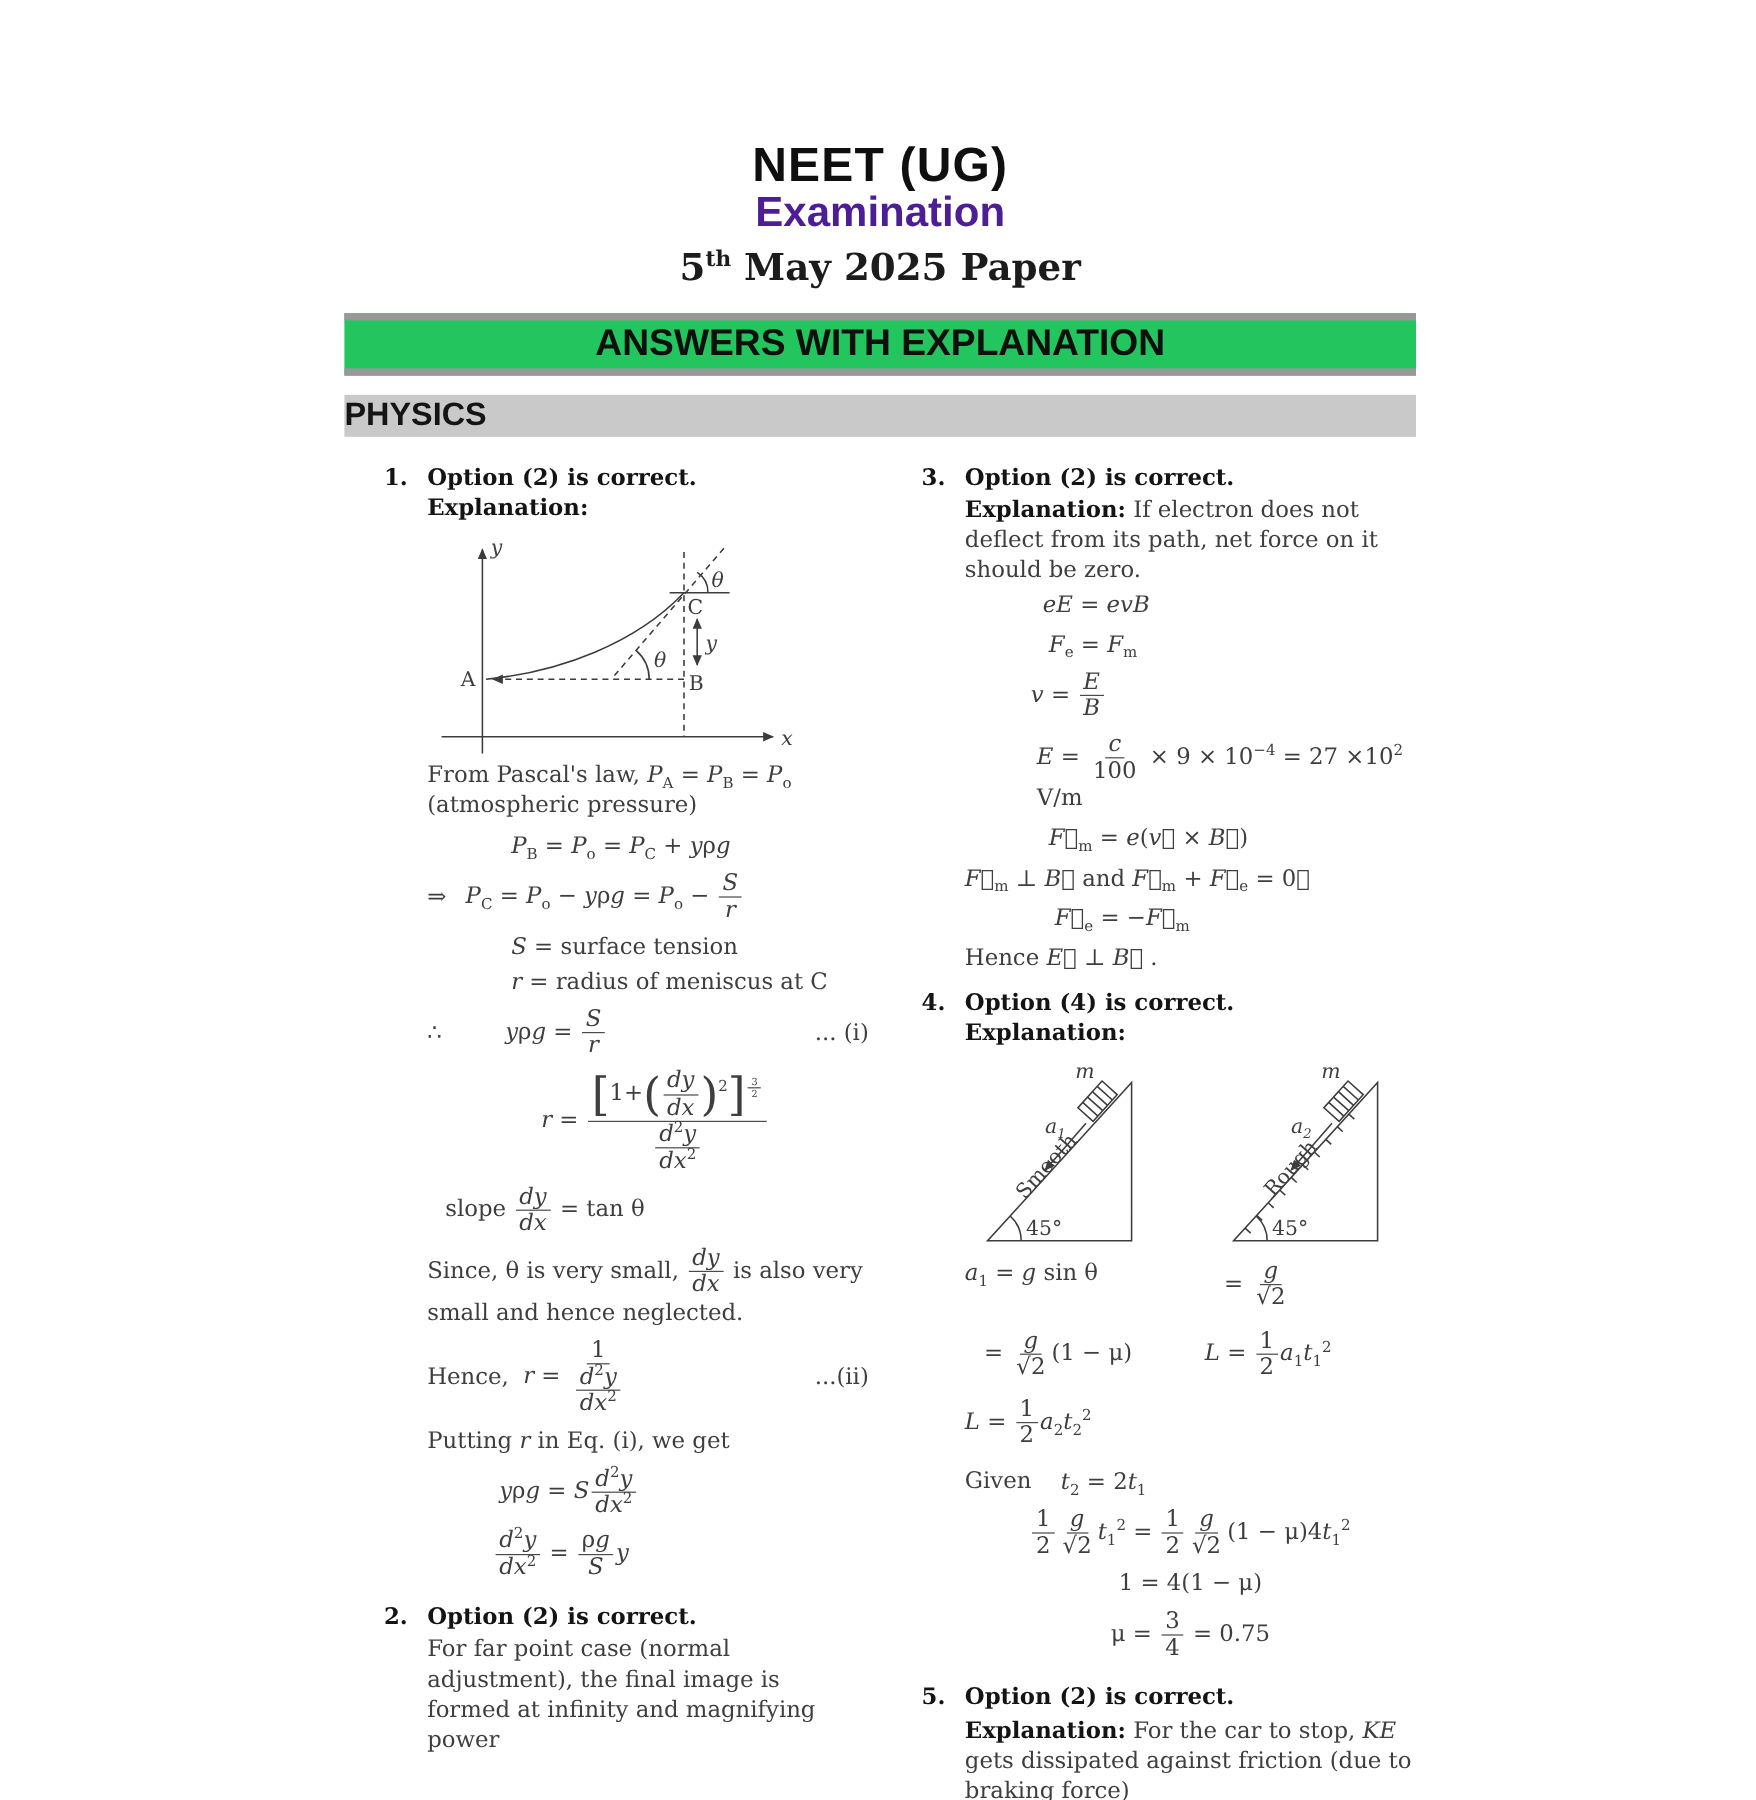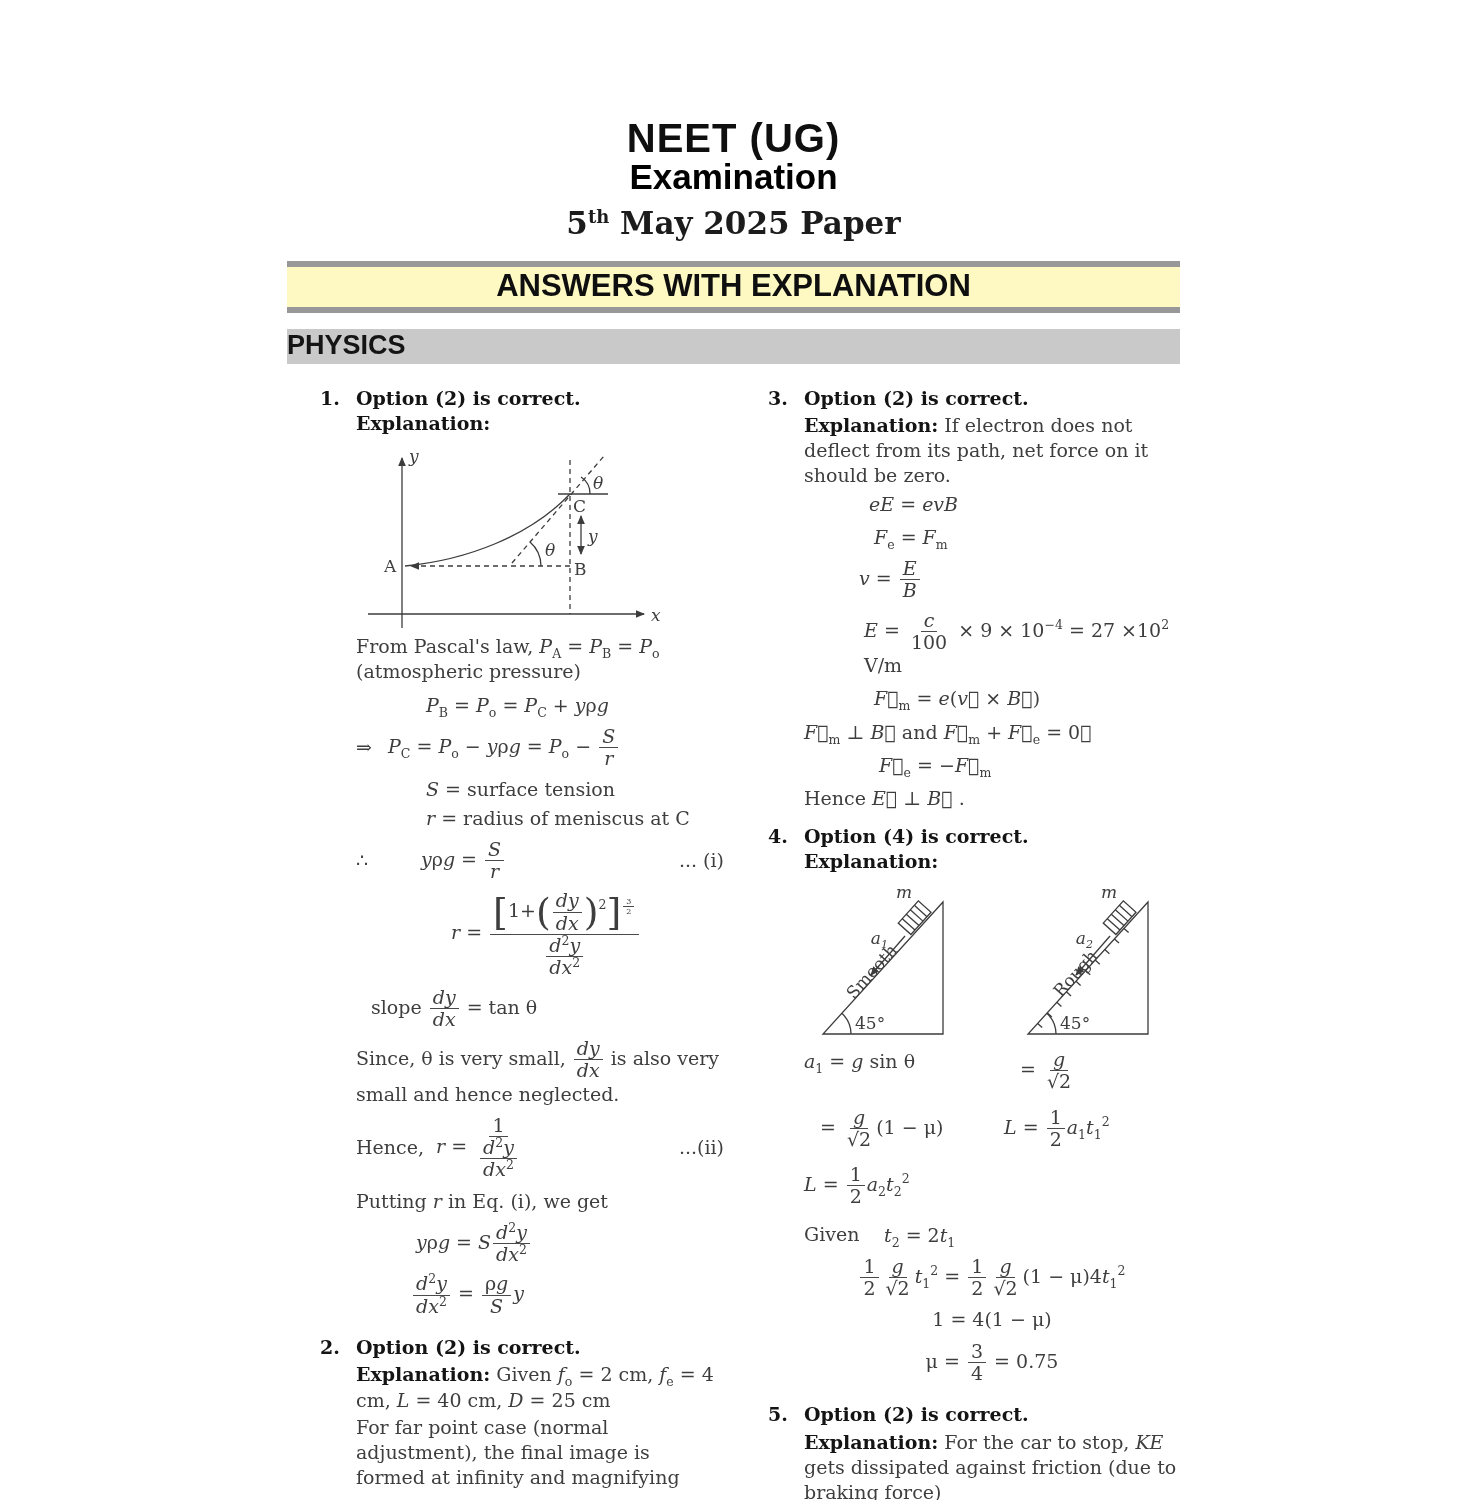--- a/index.html
+++ b/index.html
@@ -3,24 +3,24 @@
 <meta charset="utf-8">
 <style>
   * { margin:0; padding:0; box-sizing:border-box; }
   html,body { width:1463px; height:1500px; overflow:hidden; }
   body { background:#ffffff; font-family:"DejaVu Serif", serif; color:#3e3e3e; position:relative; }
   .wrap { position:absolute; left:287px; top:0; width:893px; }
 
   
   .titles { text-align:center; }
   .t1 { margin-top:118px; font-family:"Liberation Sans",sans-serif; font-weight:700; font-size:40px; color:#0f0f0f; line-height:1.02; letter-spacing:1px; }
-  .t2 { font-family:"Liberation Sans",sans-serif; font-weight:700; font-size:35px; color:#000000; line-height:1.05; }
+  .t2 { font-family:"Liberation Sans",sans-serif; font-weight:700; font-size:35px; color:#4c1d95; line-height:1.05; }
   .t3 { font-size:31px; font-weight:700; color:#1c1c1c; margin-top:9px; }
   .t3 sup { font-size:58%; line-height:0;text-align:right; }
-  .banner1 { margin-top:20px; border-top:6px solid #989898; border-bottom:6px solid #989898; background:#fef9c3;
+  .banner1 { margin-top:20px; border-top:6px solid #989898; border-bottom:6px solid #989898; background:#22c55e;
              text-align:center; font-family:"Liberation Sans",sans-serif; font-weight:700; font-size:31px; color:#0f0f0f; padding:1px 0 3px; }
   .banner2 { margin-top:16px; background:#c9c9c9; text-align:left; font-family:"Liberation Sans",sans-serif; font-weight:700; font-size:27px; color:#141414; padding:1px 0 3px; }
 
   
   .cols { display:flex; margin-top:22px; padding-left:33px; gap:44px; font-size:19px; line-height:1.33; }
   .colL { width:404px; }
   .colR { width:412px; }
   .q { display:grid; grid-template-columns:36px 1fr; margin-bottom:10px; }
   .qnum { font-weight:700; color:#141414; }
   .qhead { font-weight:700; color:#141414; }
@@ -166,21 +166,20 @@
                   <span class="n">ρ<i>g</i></span>
                   <span class="d"><i>S</i></span>
                 </span><i>y</i></span></div>
         </div>
       </div>
 
       <div class="q">
         <div class="qnum">2.</div>
         <div class="qbody">
           <div class="qhead">Option (2) is correct.</div>
-          <p class="t"><b>Explanation:</b> Given <i>f</i><sub>o</sub> = 2 cm, <i>f</i><sub>e</sub> = 4 cm, <i>L</i> = 40 cm, <i>D</i> = 25 cm</p>
           <p class="t">For far point case (normal adjustment), the final image is formed at infinity and magnifying power</p>
 
         </div>
       </div>
 
     </div>
 
     <div class="colR">
 
       <div class="q">

